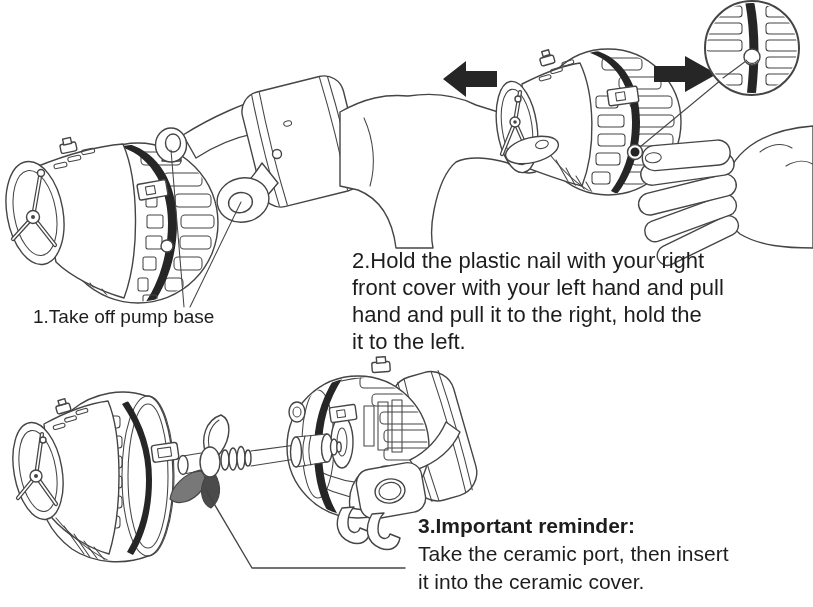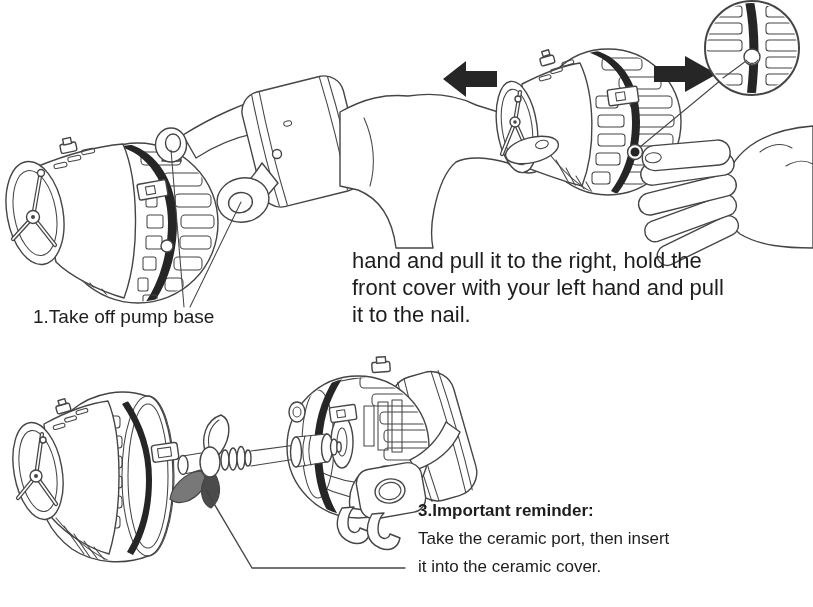--- a/index.html
+++ b/index.html
@@ -17,21 +17,21 @@
   .sn {fill:none;stroke:var(--line);stroke-width:1.4;}
   .t  {stroke-width:1.05;}
   .dk {fill:var(--dark);stroke:none;}
   .spoke {fill:none;stroke:var(--line);stroke-width:4.2;}
   .spoke2{fill:none;stroke:#ffffff;stroke-width:1.7;}
   .g1 {fill:#787878;stroke:var(--line);stroke-width:1.2;}
   .g2 {fill:#4b4b4b;stroke:var(--line);stroke-width:1.2;}
   .caption{position:absolute;white-space:nowrap;}
   #step1{left:33px;top:306px;font-size:19px;}
   #step2{left:352px;top:247px;font-size:22px;line-height:27px;}
-  #step3{left:418px;top:497px;font-size:17px;line-height:28px;}
+  #step3{left:418px;top:512px;font-size:21px;line-height:28px;}
   #step3 .title{font-weight:bold;}
 </style>
 </head>
 <body>
 
 <div class="canvas">
 
   <svg style="left:0;top:55px" width="360" height="262" viewBox="0 0 360 262" aria-label="wave pump with clamp base attached">
     <defs>
       <clipPath id="c1">
@@ -387,23 +387,24 @@
     </g>
 
     <path class="sn" d="M 206 132 L 252 210 L 405 210"></path>
   </svg>
 
   <div id="step1" class="caption">
     <span>1.Take off pump base</span>
   </div>
 
   <div id="step2" class="caption">
+    <div>2.Hold the plastic nail with your right</div>
+    <div>front cover with your left hand and pull</div>
     <div>hand and pull it to the right, hold the</div>
-    <div>front cover with your left hand and pull</div>
-    <div>it to the nail.</div>
+    <div>it to the left.</div>
   </div>
 
   <div id="step3" class="caption">
     <div class="title">3.Important reminder:</div>
     <div>Take the ceramic port, then insert</div>
     <div>it into the ceramic cover.</div>
   </div>
 
 </div>
 

